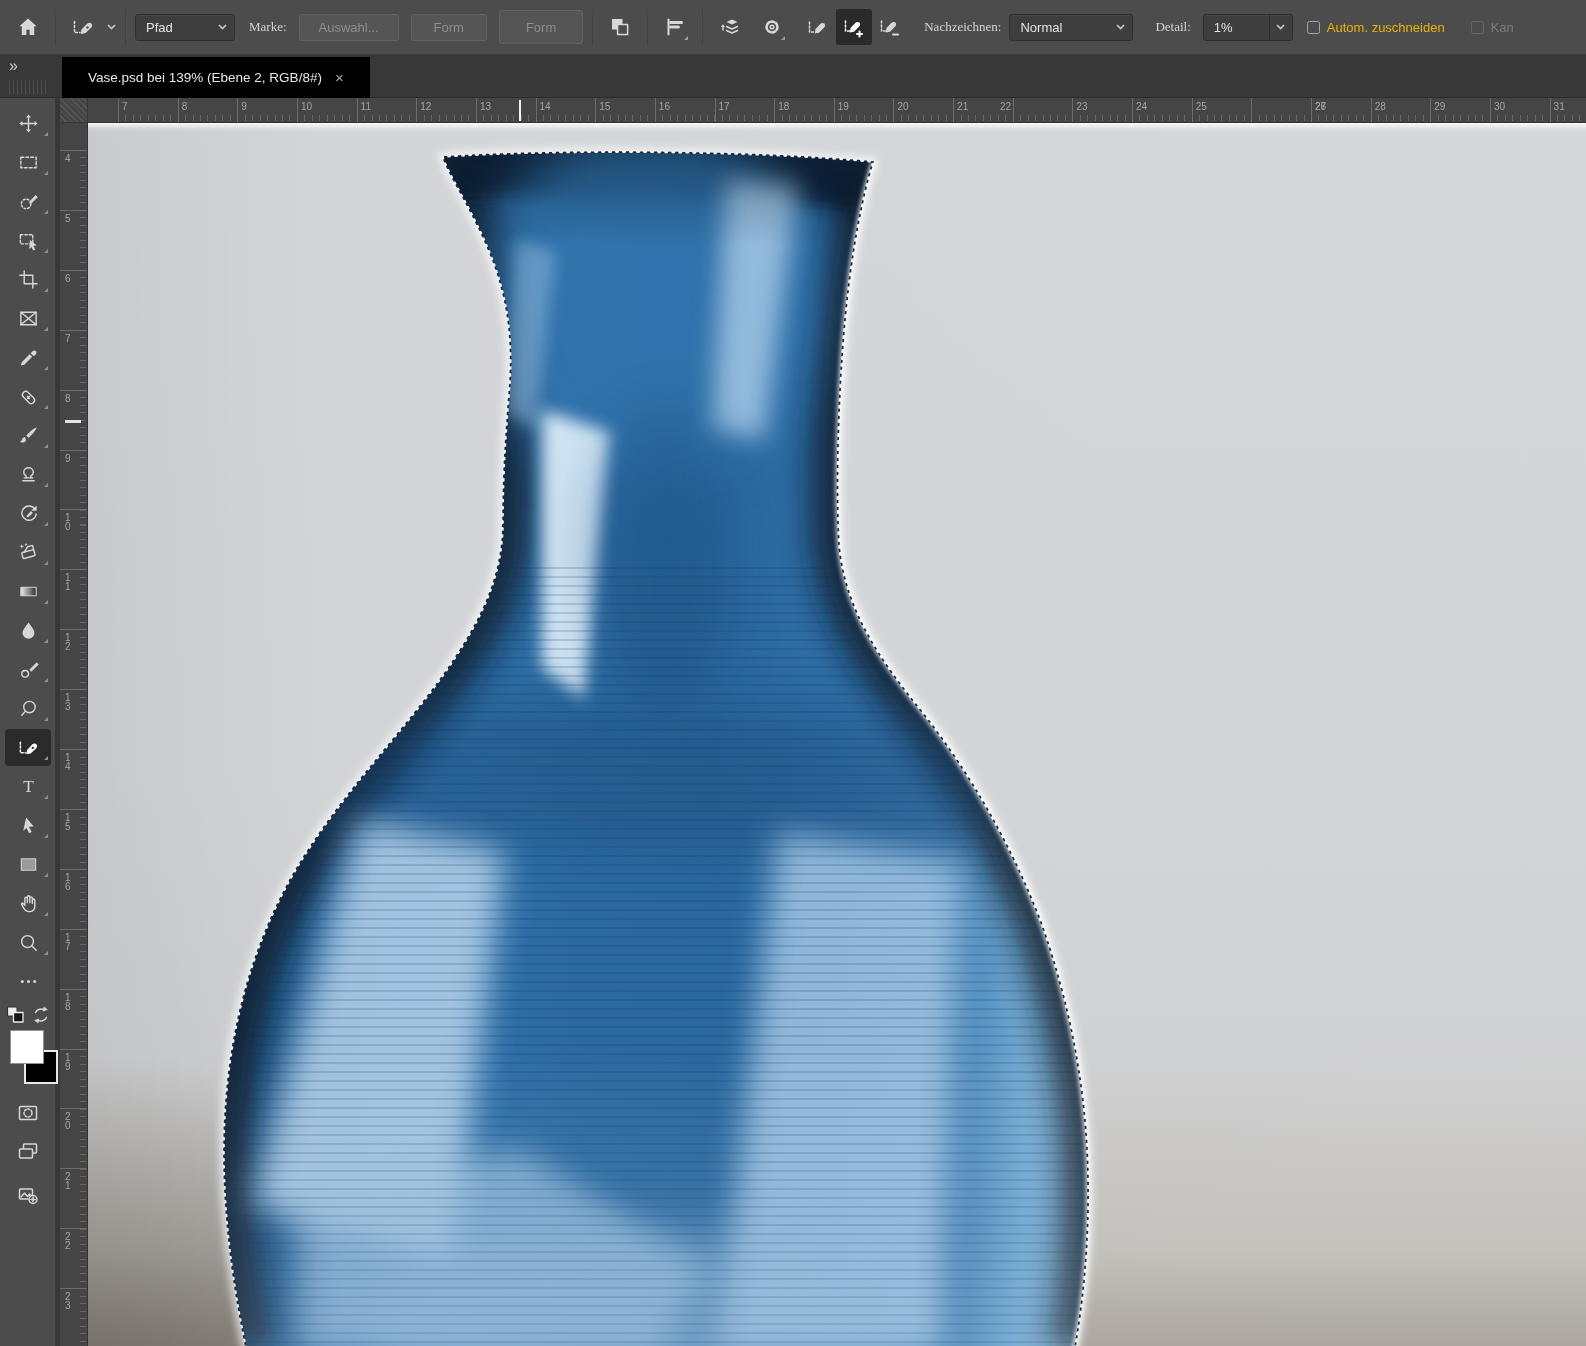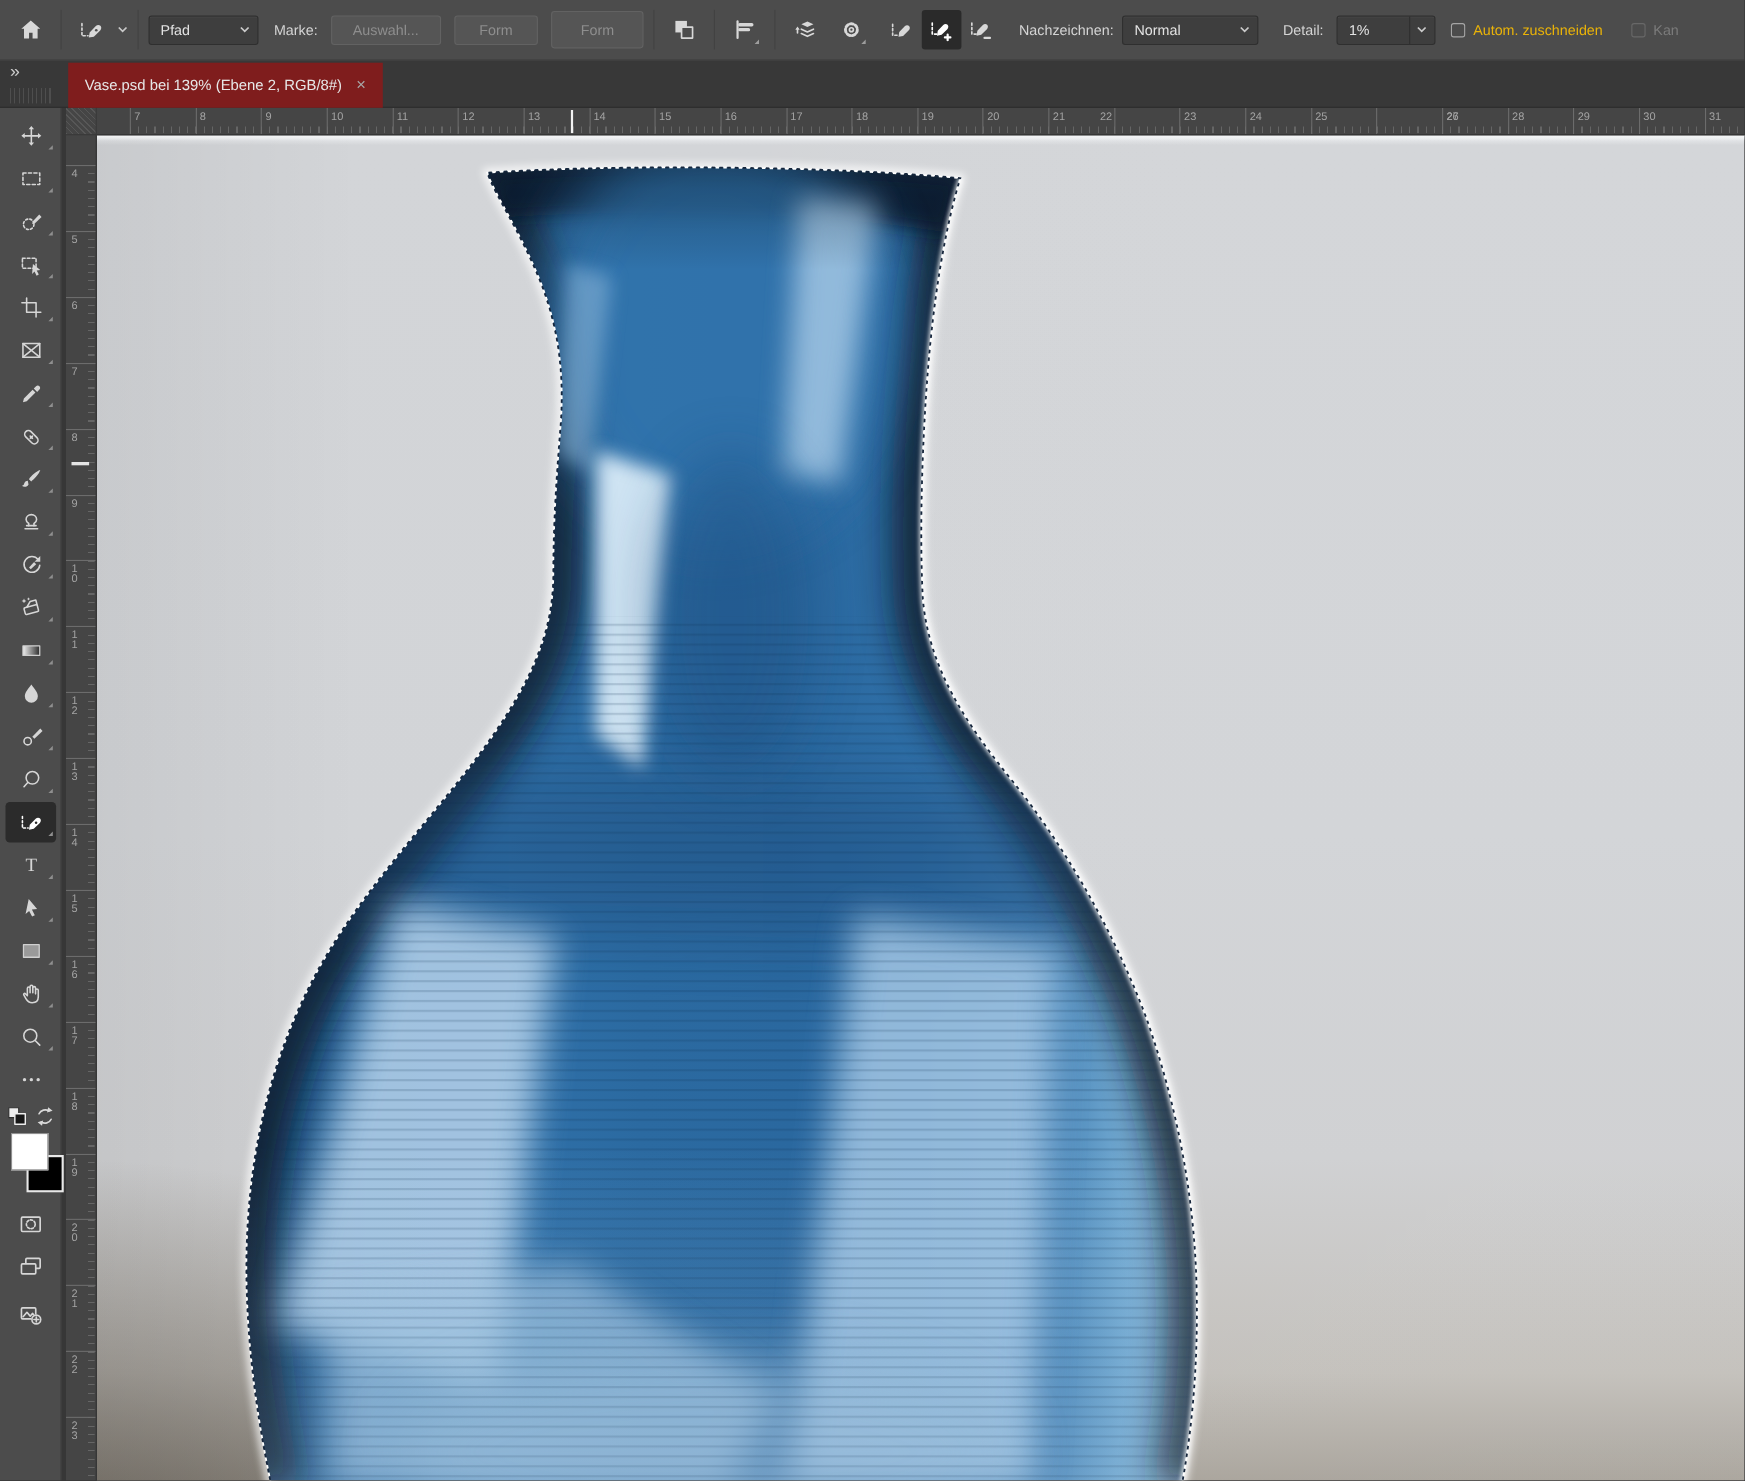--- a/index.html
+++ b/index.html
@@ -18,39 +18,39 @@
   .icon-btn.active { background:#2a2a2a; color:#ffffff; }
   .ticon { width:22px; height:22px; stroke:currentColor; fill:none;
     stroke-width:1.5; stroke-linecap:round; stroke-linejoin:round; display:block; }
   .chev { width:9px; height:6px; margin-left:6px; flex:none; }
   .chev svg { display:block; width:9px; height:6px; stroke:#c9c9c9; fill:none; stroke-width:1.6; }
   .ob-select { height:27px; background:#3e3e3e; border:1px solid #2f2f2f;
     border-radius:3px; color:#e3e3e3; font-size:13px; display:flex; align-items:center;
     padding:0 7px 0 10px; flex:none; box-shadow:inset 0 1px 0 rgba(255,255,255,.05); }
   .ob-select .val { flex:1; }
   .ob-select .chev-div { width:1px; height:25px; background:#2f2f2f; margin:0 0 0 6px; }
-  .ob-label { color:#d4d4d4; font-size:13px; flex:none; }
+  .ob-label { color:#d4d4d4; font-size:13px; flex:none;font-family:Liberation Serif, serif; }
   .ob-btn { height:27px; background:#555555; border:1px solid #626262; border-radius:3px;
     color:#8e8e8e; font-size:13px; display:flex; align-items:center; flex:none; }
   .cb-wrap { display:flex; align-items:center; flex:none; }
   .checkbox { width:13px; height:13px; border:1px solid #a5a5a5; border-radius:2.5px; flex:none; }
   .cb-label { color:#eab308; font-size:13px; margin-left:7px; white-space:nowrap; }
   .cb-wrap.disabled .checkbox { border-color:#686868; }
   .cb-wrap.disabled .cb-label { color:#7b7b7b; }
   .fly { position:absolute; right:5px; bottom:5px; width:0; height:0;
     border-left:4px solid transparent; border-bottom:4px solid #9d9d9d; }
 
   
   .tab-strip { position:absolute; left:0; top:55px; width:1586px; height:43px;
     background:#383838; border-bottom:1px solid #2c2c2c; z-index:5; }
   .expand-btn { position:absolute; left:9px; top:2px; color:#cccccc; font-size:16px; }
   .panel-grip { position:absolute; left:9px; top:25px; width:40px; height:14px; opacity:.55;
     background-image:repeating-linear-gradient(90deg,#606060 0 1px, transparent 1px 4px); }
-  .doc-tab { position:absolute; left:62px; top:2px; height:41px; background:#7f1d1d;
-    display:flex; align-items:center; padding:0 15px; }
+  .doc-tab { position:absolute; left:62px; top:2px; height:41px; background:#000000;
+    display:flex; align-items:center; padding:0 26px; }
   .doc-tab .title { color:#e7e7e7; font-size:13.5px; white-space:nowrap; }
   .doc-tab .close { color:#a8a8a8; font-size:15px; margin-left:13px; }
 
   
   .toolbox-col { position:absolute; left:0; top:98px; width:56px; height:1248px;
     background:#4c4c4c; border-right:1px solid #3a3a3a; z-index:4; }
   .tools { padding-top:6px; }
   .tool { width:56px; height:39px; position:relative; display:flex;
     align-items:center; justify-content:center; color:#d6d6d6; }
   .tool .ticon { width:21px; height:21px; position:relative; z-index:1; }

